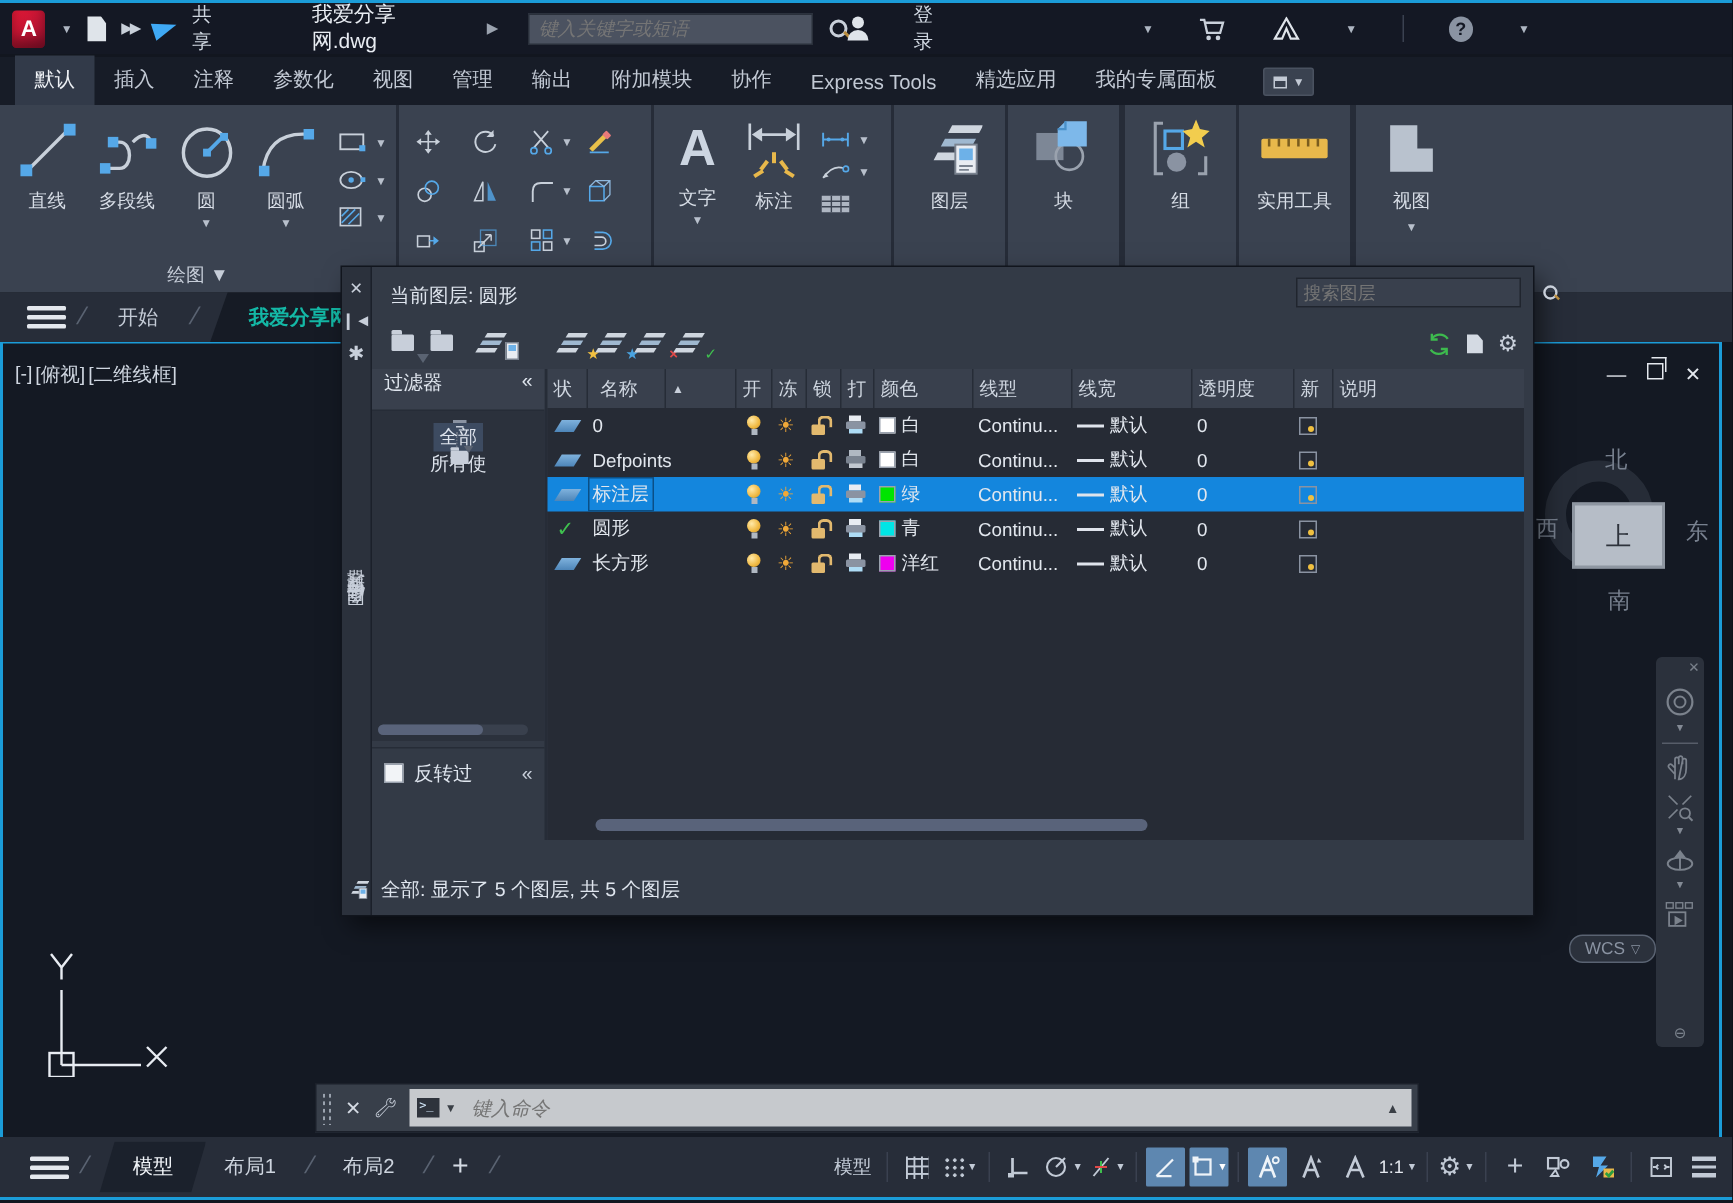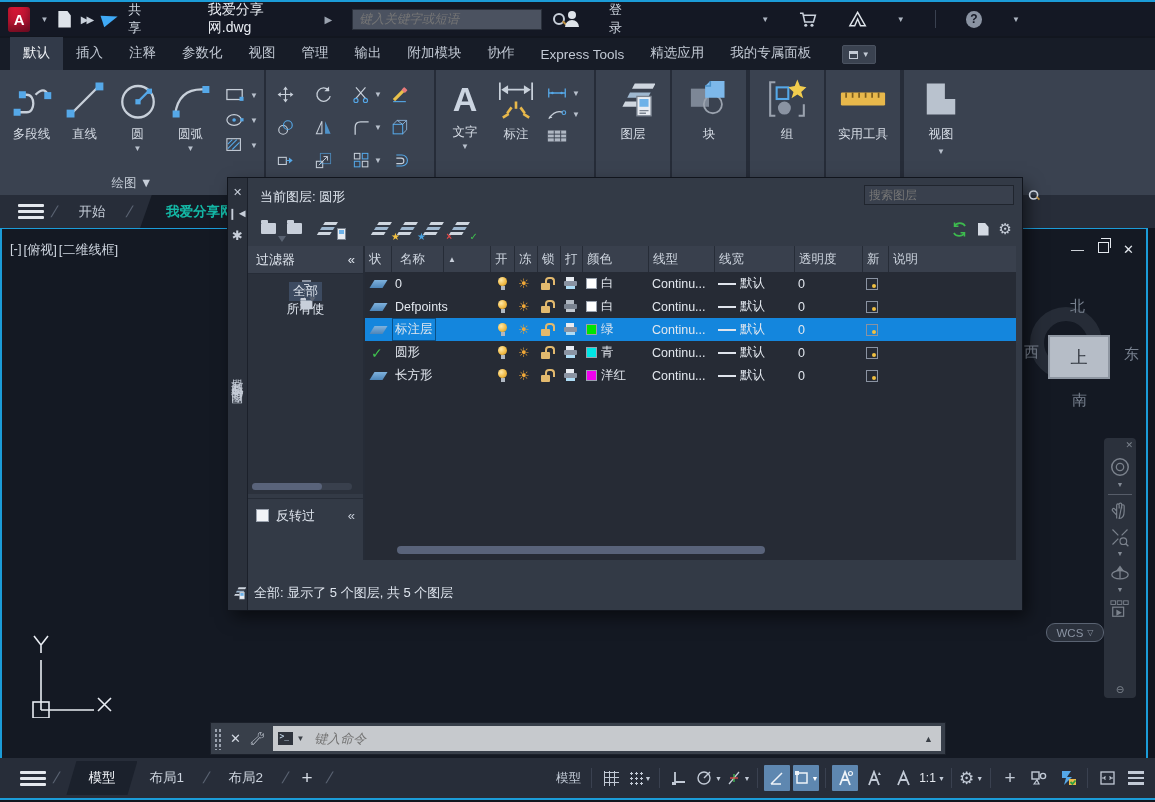--- a/index.html
+++ b/index.html
@@ -105,21 +105,21 @@
   .folder { position:absolute; left:3px; top:5px; width:15px; height:11px; background:#c8cfda; border-radius:1px; }
   .folder::before { content:""; position:absolute; left:0; top:-3px; width:7px; height:3px; background:#c8cfda; border-radius:1px 1px 0 0; }
   .funnel { position:absolute; right:-2px; bottom:-2px; width:0; height:0; border-left:4px solid transparent; border-right:4px solid transparent; border-top:6px solid #5a6372; }
   .panelmini { position:absolute; right:0; bottom:0; width:9px; height:12px; background:#e8ecf2; border:1px solid #7a8390; }
   .panelmini::before { content:""; position:absolute; left:1px; top:1px; width:5px; height:4px; background:#6db1e8; }
   .dlg-tb-right { margin-left:auto; display:flex; align-items:center; gap:10px; padding-right:10px; }
   .pagemini { width:11px; height:13px; background:#d4dae3; clip-path:polygon(0 0,65% 0,100% 35%,100% 100%,0 100%); }
   .gear { color:#c8cfda; font-size:15px; }
 
   .filters { position:absolute; left:20px; top:68px; width:117px; bottom:50px; border-right:2px solid #262c37; }
-  .f-head { height:28px; background:#39404d; border-bottom:1px solid #262c37; display:flex; align-items:center; justify-content:space-between; padding:0 8px; color:#dfe5ee; }
+  .f-head { height:28px; background:#39404d; border-bottom:1px solid #262c37; display:flex; align-items:flex-start; justify-content:space-between; padding:0 8px; color:#dfe5ee; }
   .f-tree { position:absolute; left:0; top:28px; right:0; bottom:66px; background:#2b313c; }
   .trow { display:flex; align-items:center; height:22px; color:#dfe5ee; font-size:12.5px;flex-direction:column; }
   .expander { width:9px; height:9px; border:1px solid #8a93a2; margin:0 4px 0 6px; position:relative; }
   .expander::before { content:""; position:absolute; left:1px; top:3px; width:5px; height:1px; background:#c8cfda; }
   .tsel { background:#3d4b61; padding:1px 4px; }
   .tindent { width:26px; position:relative; }
   .tindent::before { content:""; position:absolute; left:11px; top:-8px; width:1px; height:18px; border-left:1px dotted #6a7382; }
   .tindent::after { content:""; position:absolute; left:11px; top:10px; width:8px; height:1px; border-top:1px dotted #6a7382; }
   .f-scroll { position:absolute; left:4px; bottom:70px; width:100px; height:7px; background:#39404d; border-radius:4px; }
   .f-scroll i { display:block; width:70px; height:7px; background:#596activate275; background:#59637a; border-radius:4px; }
@@ -250,34 +250,34 @@
         <span>▼</span>
       </span>
   </div>
 
   <div class="ribbon">
 
     <div class="panel" style="width:264px;">
       <div class="bigbtns">
         <div class="bigbtn">
           <svg width="42" height="44" viewBox="0 0 24 24">
+              <line x1="4" y1="20" x2="20" y2="4" stroke="#c8d0da" stroke-width="1.3"></line>
+              <rect x="1.5" y="17.5" width="4.5" height="4.5" fill="#55a8e8"></rect>
+              <rect x="18" y="2" width="4.5" height="4.5" fill="#55a8e8"></rect>
+            </svg>
+          <span class="bl">直线</span>
+        </div>
+        <div class="bigbtn">
+          <svg width="42" height="44" viewBox="0 0 24 24">
               <path d="M3 19 L9 19 C14 19 14 9 9 9 L6 9 M14 9 Q19 4 21 9" fill="none" stroke="#c8d0da" stroke-width="1.3"></path>
               <rect x="1.5" y="17" width="4" height="4" fill="#55a8e8"></rect>
               <rect x="4.5" y="7" width="4" height="4" fill="#55a8e8"></rect>
               <rect x="19" y="7.5" width="4" height="4" fill="#55a8e8"></rect>
             </svg>
           <span class="bl">多段线</span>
-        </div>
-        <div class="bigbtn">
-          <svg width="42" height="44" viewBox="0 0 24 24">
-              <line x1="4" y1="20" x2="20" y2="4" stroke="#c8d0da" stroke-width="1.3"></line>
-              <rect x="1.5" y="17.5" width="4.5" height="4.5" fill="#55a8e8"></rect>
-              <rect x="18" y="2" width="4.5" height="4.5" fill="#55a8e8"></rect>
-            </svg>
-          <span class="bl">直线</span>
         </div>
         <div class="bigbtn">
           <svg width="42" height="44" viewBox="0 0 24 24">
               <circle cx="12" cy="13" r="9" fill="none" stroke="#c8d0da" stroke-width="1.3"></circle>
               <line x1="12" y1="13" x2="18" y2="7" stroke="#55a8e8" stroke-width="1.4"></line>
               <rect x="10.5" y="11.5" width="3" height="3" fill="#55a8e8"></rect>
               <rect x="17" y="5.5" width="3" height="3" fill="#55a8e8"></rect>
             </svg>
           <span class="bl">圆</span>
           <span class="dd">▼</span>

